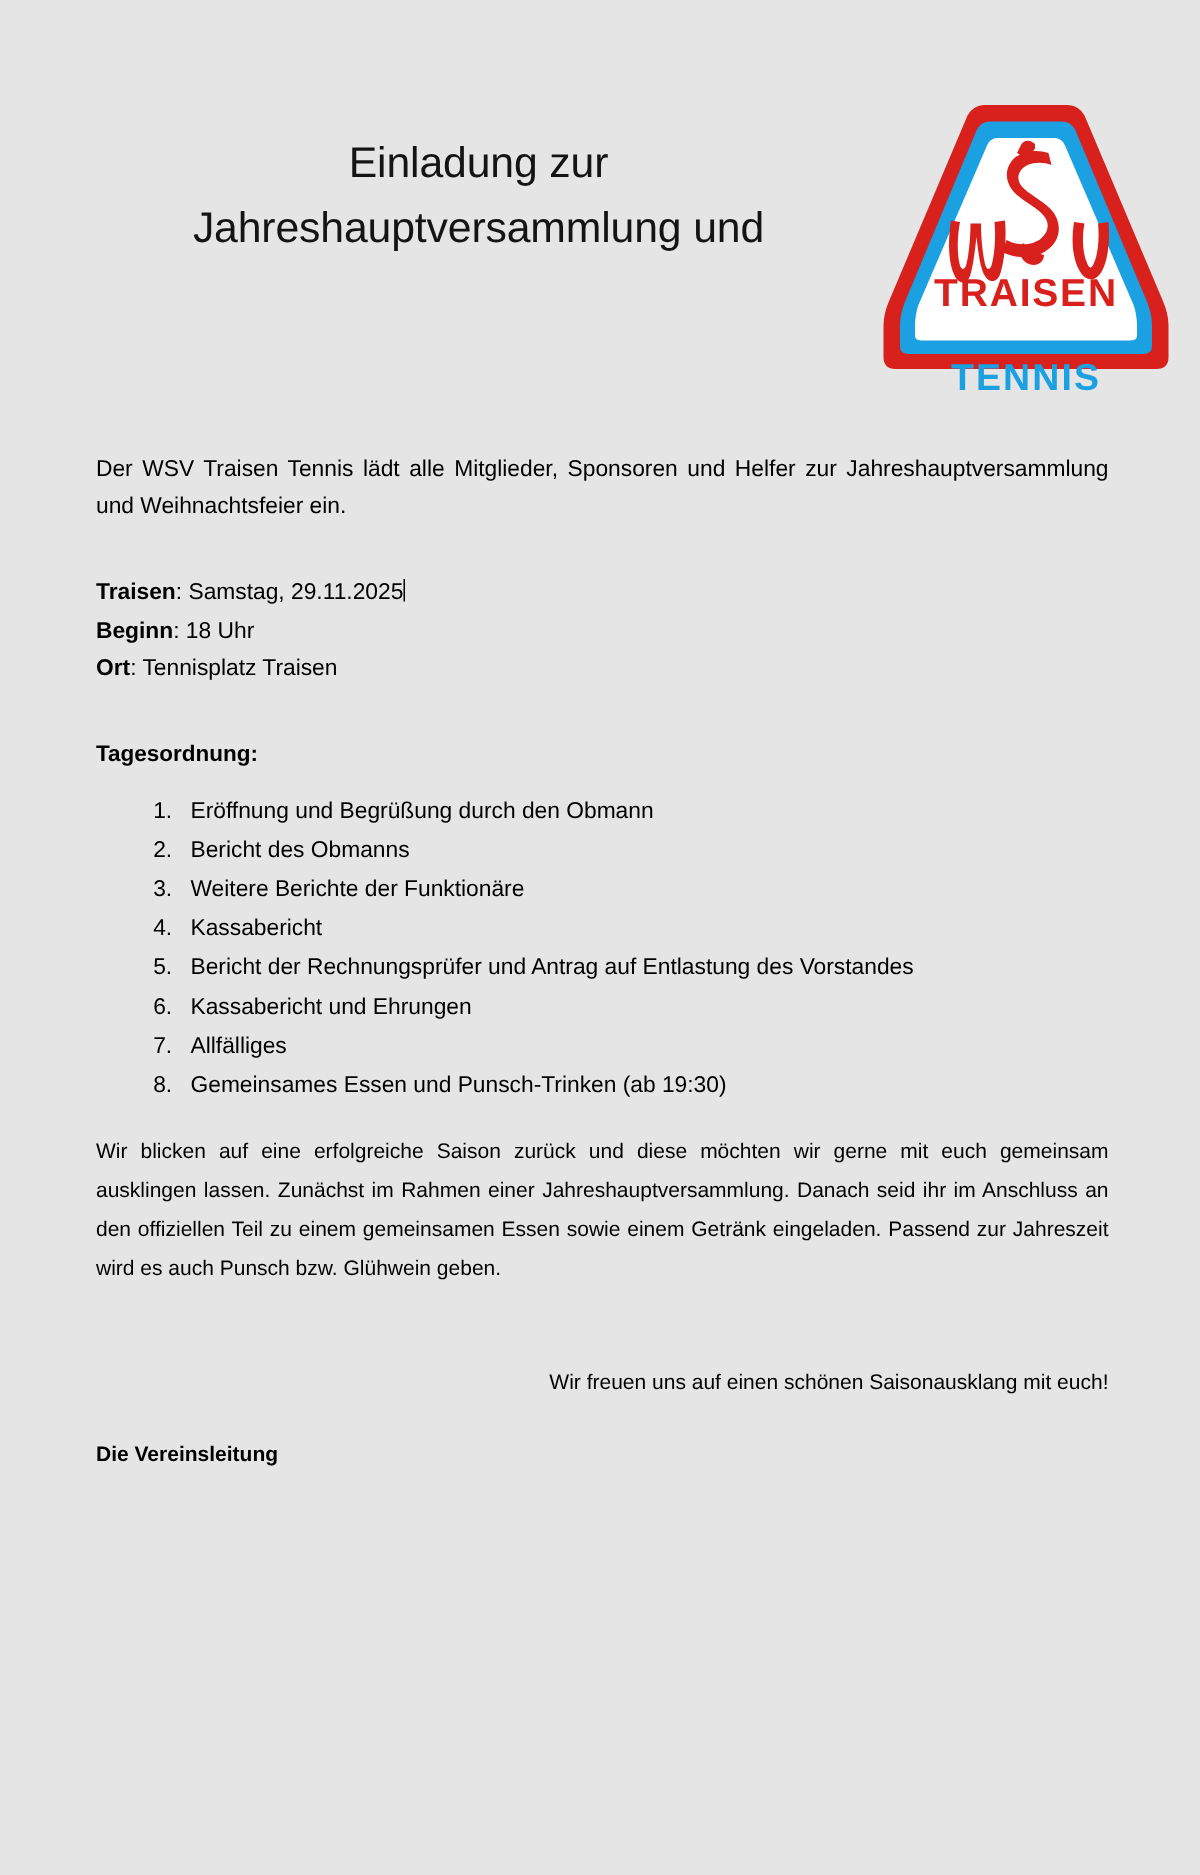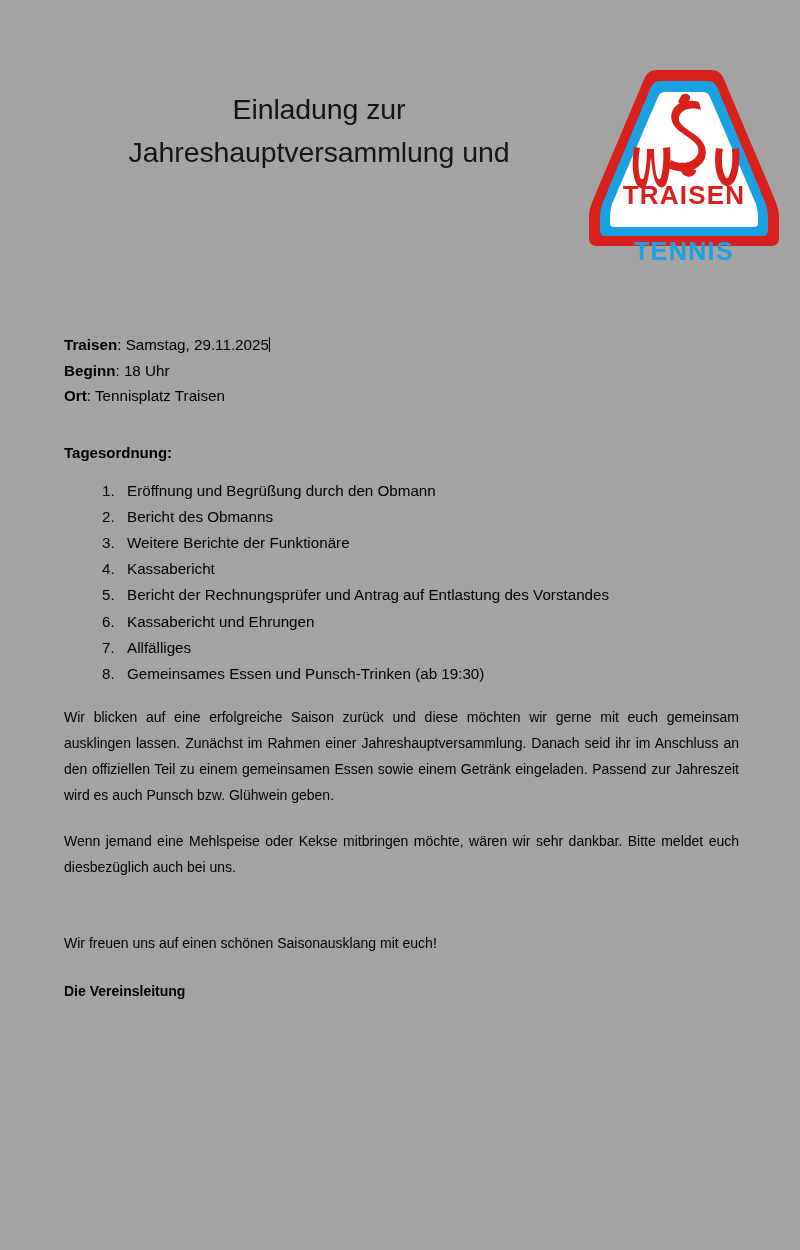--- a/index.html
+++ b/index.html
@@ -15,21 +15,21 @@
     color: #000000;
     -webkit-font-smoothing: antialiased;
     position: relative;
     overflow: hidden;
   }
 
   .page {
     position: relative;
     width: 800px;
     height: 1250px;
-    background: #a3a3a3;
+    background: #e5e5e5;
   }
 
   
   .header {
     position: relative;
     height: 275px;
   }
 
   .title-block {
     position: absolute;
@@ -111,21 +111,21 @@
 
   .para {
     text-align: justify;
     text-justify: inter-word;
     font-size: 14px;
     line-height: 26px;
   }
   .para-1 { margin-top: 17px; }
   .para-2 { margin-top: 20px; }
   .para-3 { margin-top: 20px; }
-  .para-4 { margin-top: 50px; text-align: left; }
+  .para-4 { margin-top: 50px; text-align: right; }
   .para-5 { margin-top: 50px; text-align: left; }
   .para-6 { margin-top: 22px; text-align: left; font-weight: 700; }
 
   b, strong { font-weight: 700; }
 </style>
 </head>
 <body>
 
 <div class="page">
 
@@ -159,20 +159,21 @@
         <text x="98" y="152" text-anchor="middle" font-family="'Liberation Sans', sans-serif" font-size="26" font-weight="700" letter-spacing="1.2" fill="#D8211C">TRAISEN</text>
 
         <text x="98" y="208" text-anchor="middle" font-family="'Liberation Sans', sans-serif" font-size="25" font-weight="700" letter-spacing="1.4" fill="#1BA0E2">TENNIS</text>
       </svg>
     </div>
 
   </div>
 
   <div class="content">
 
+    <p class="intro">Der WSV Traisen Tennis lädt alle Mitglieder, Sponsoren und Helfer zur Jahreshauptversammlung und Weihnachtsfeier ein.</p>
 
     <div class="meta">
       <div>
         <span class="lbl">Traisen</span><span>: Samstag, 29.11.2025</span><span class="caret"></span>
       </div>
       <div>
         <span class="lbl">Beginn</span><span>: 18 Uhr</span>
       </div>
       <div>
         <span class="lbl">Ort</span><span>: Tennisplatz Traisen</span>
@@ -188,21 +189,20 @@
       <li>Kassabericht</li>
       <li>Bericht der Rechnungsprüfer und Antrag auf Entlastung des Vorstandes</li>
       <li>Kassabericht und Ehrungen</li>
       <li>Allfälliges</li>
       <li>Gemeinsames Essen und Punsch-Trinken (ab 19:30)</li>
     </ol>
 
     <p class="para para-1">Wir blicken auf eine erfolgreiche Saison zurück und diese möchten wir gerne mit euch gemeinsam ausklingen lassen. Zunächst im Rahmen einer Jahreshauptversammlung. Danach seid ihr im Anschluss an den offiziellen Teil zu einem gemeinsamen Essen sowie einem Getränk eingeladen. Passend zur Jahreszeit wird es auch Punsch bzw. Glühwein geben.</p>
 
 
-    <p class="para para-3">Wenn jemand eine Mehlspeise oder Kekse mitbringen möchte, wären wir sehr dankbar. Bitte meldet euch diesbezüglich auch bei uns.</p>
 
     <p class="para para-4">Wir freuen uns auf einen schönen Saisonausklang mit euch!</p>
 
 
     <p class="para para-6">Die Vereinsleitung</p>
 
   </div>
 
 </div>
 

